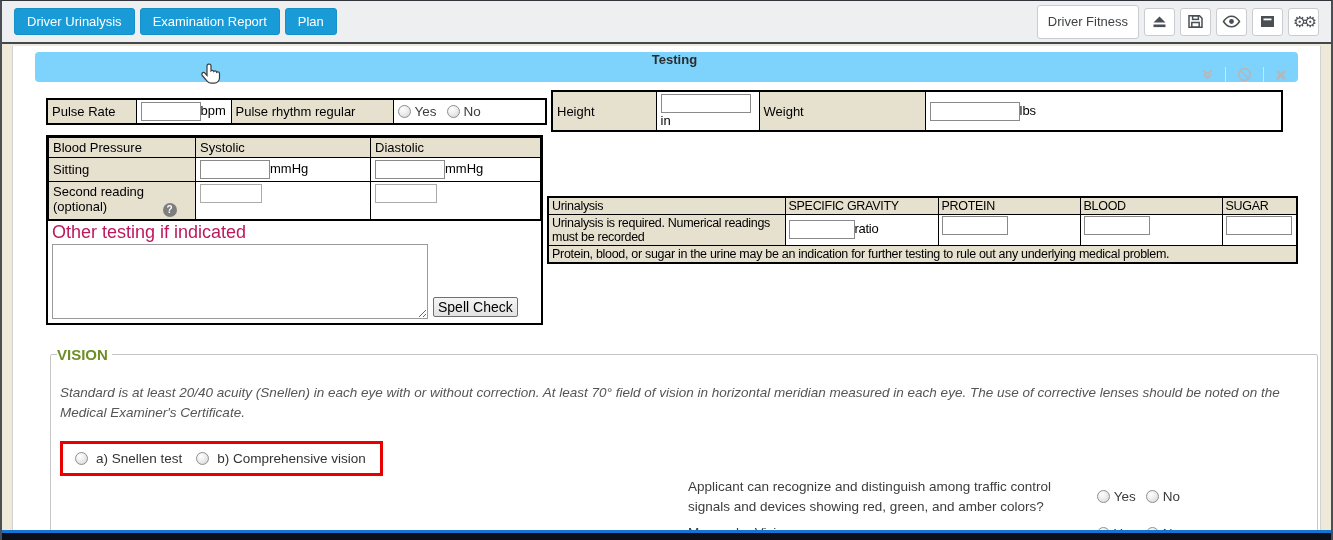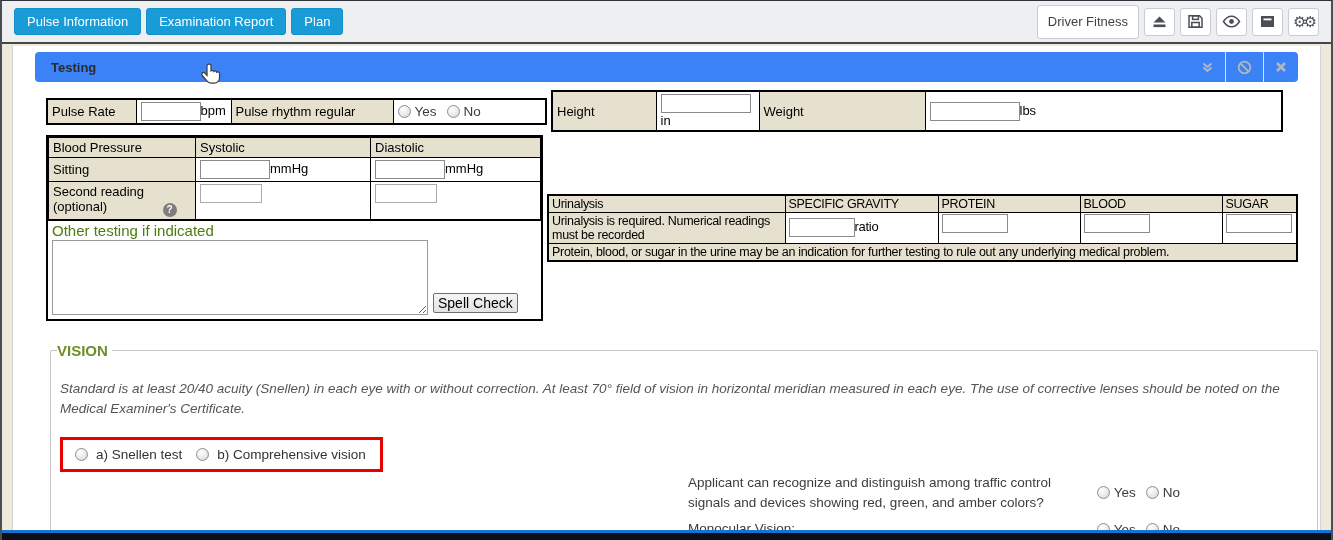--- a/index.html
+++ b/index.html
@@ -37,22 +37,22 @@
   .icon-btn { width:31px; padding:0; }
   .icon-btn svg { display:block; }
   .gears { font-size:15px; color:#4a4f54; letter-spacing:-3px; }
   
   .card {
     position:absolute; top:45px; left:10px; right:10px; bottom:9px;
     background:#fff; border:1px solid #d2d2d2; border-top:none;
   }
   .panel { margin:6px 22px 0 22px; position:relative; }
   .panel-header {
-    background:#3b82f6; border-radius:4px; height:30px;
-    display:flex; align-items:center; padding:0 0 0 16px;
+    background:#7dd3fc; border-radius:4px; height:30px;
+    display:flex; align-items:center; padding:0 0 0 16px;flex-direction:column;
   }
   .panel-title { font-size:13px; font-weight:bold; color:#2b2b2b; }
   .panel-icons { margin-left:auto; display:flex; align-items:stretch; height:100%; }
   .panel-icon {
     display:flex; align-items:center; padding:0 11px;
     border-left:1px solid #dddfe2; color:#b4b7bc; cursor:pointer;
   }
   .panel-icon:first-child { border-left:none; }
   .panel-icon svg { display:block; }
   .cursor-float { position:absolute; left:165px; top:10px; pointer-events:none; }
@@ -80,21 +80,21 @@
   
   .bp-wrap { width:501px; border:2px solid #000; }
   .bp-wrap table { border-collapse:collapse; width:100%; font-size:13px; }
   .bp-wrap td { border:1px solid #000; padding:2px 4px; }
   .help-icon {
     display:inline-flex; align-items:center; justify-content:center;
     width:14px; height:14px; border-radius:50%; background:#7e7e7e; color:#fff;
     font-size:10px; font-weight:bold; vertical-align:-2px; cursor:pointer;
   }
   .other-testing { padding:1px 4px 4px 4px; }
-  .ot-label { font-size:15px; color:#4d7c0f; }
+  .ot-label { font-size:18px; color:#be185d; }
   .ot-row { display:flex; align-items:flex-end; gap:5px; }
   textarea.ot {
     width:376px; height:75px; border:1px solid #9a9a9a; font-family:inherit;
     font-size:13px; resize:both; margin-top:1px;
   }
   .spell-btn {
     font-family:inherit; font-size:14px; color:#000;
     background:linear-gradient(#f5f5f5,#e2e2e2); border:1px solid #6f6f6f;
     padding:1px 4px; border-radius:2px; cursor:pointer; margin-bottom:2px;
   }
@@ -125,21 +125,21 @@
   
   .bottom-accent { position:absolute; left:0; right:0; bottom:7px; height:3px; background:#1474d0; z-index:5; }
   .bottom-bar { position:absolute; left:0; right:0; bottom:0; height:7px; background:#0b0f1a; z-index:5; }
 </style>
 </head>
 <body>
 
 <div class="window">
 
   <div class="toolbar">
-    <button class="tab-btn">Pulse Information</button>
+    <button class="tab-btn">Driver Urinalysis</button>
     <button class="tab-btn">Examination Report</button>
     <button class="tab-btn">Plan</button>
 
     <div class="toolbar-right">
       <button class="white-btn">Driver Fitness</button>
       <button class="white-btn icon-btn">
         <span>
           <svg width="17" height="17" viewBox="0 0 17 17">
               <path d="M2.5 9.5 L8.5 3.5 L14.5 9.5 Z" fill="#4a4f54"></path>
               <rect x="2.5" y="11.5" width="12" height="2.6" fill="#4a4f54"></rect>

